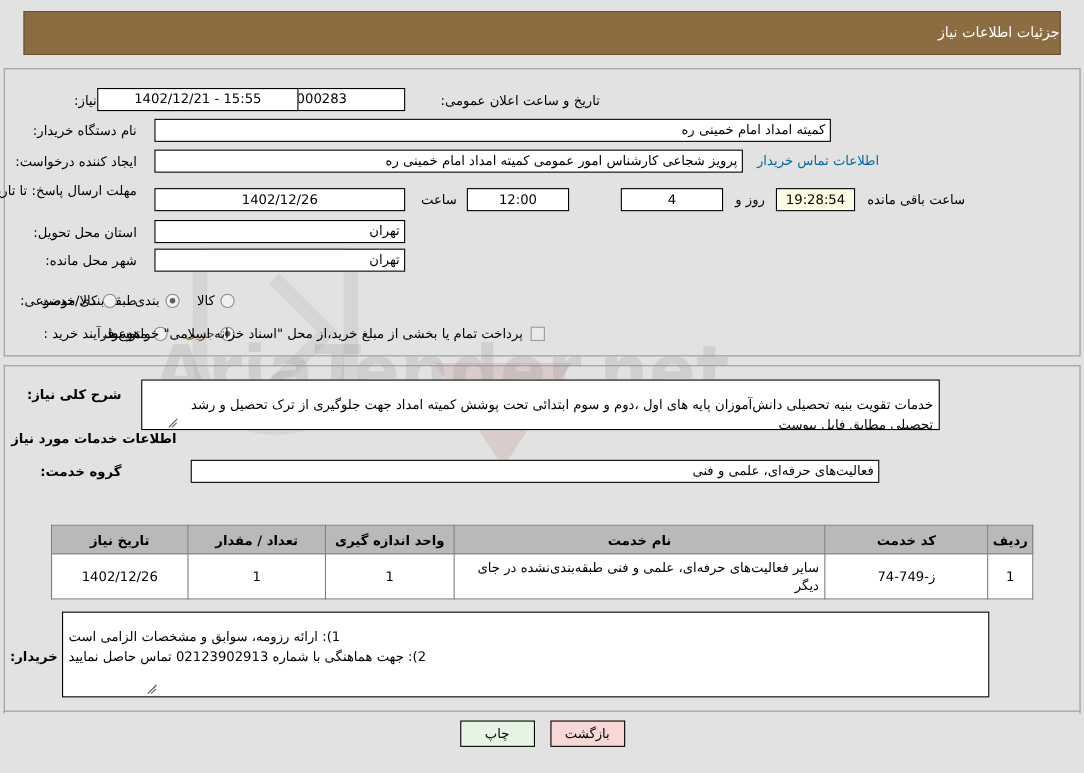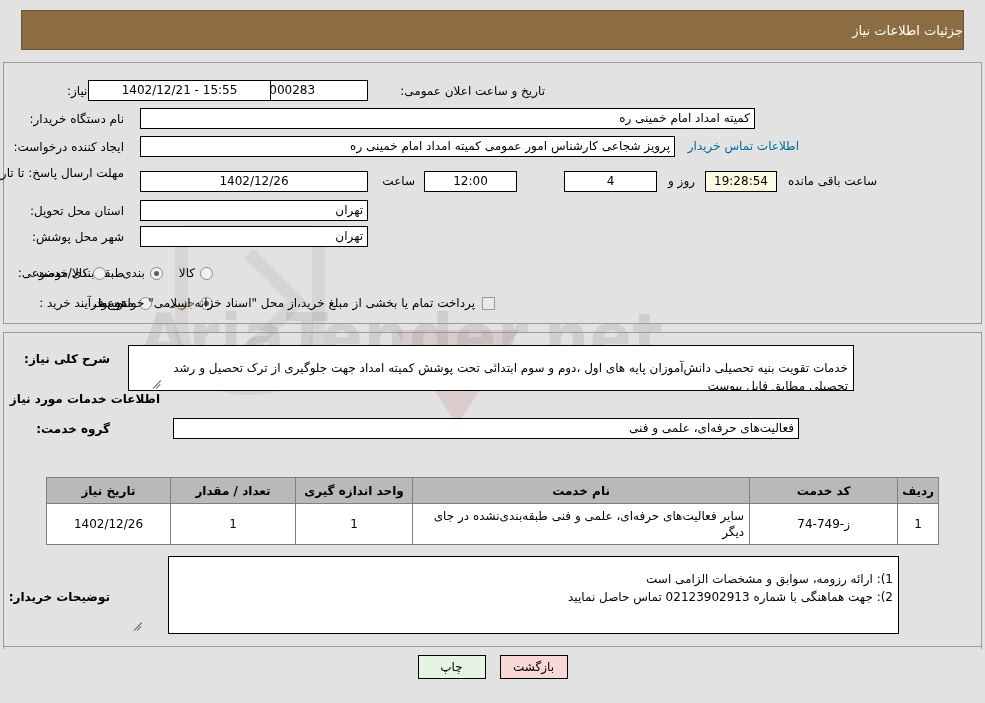--- a/index.html
+++ b/index.html
@@ -313,21 +313,21 @@
   <span class="lbl" style="position:absolute; right:290px; top:174px; z-index:3;">روز و</span>
   <div class="txt countdown" style="position:absolute; right:208px; top:171px; width:72px; z-index:3;">19:28:54</div>
   <span class="lbl" style="position:absolute; right:108px; top:174px; z-index:3;">ساعت باقی مانده</span>
 
   <div class="fieldrow" style="right:861px; top:200px;">
     <span class="lbl">استان محل تحویل:</span>
   </div>
   <div class="txt readonly rtlval" style="position:absolute; right:617px; top:200px; width:228px; z-index:3;">تهران</div>
 
   <div class="fieldrow" style="right:861px; top:226px;">
-    <span class="lbl">شهر محل پوشش:</span>
+    <span class="lbl">شهر محل مانده:</span>
   </div>
   <div class="txt readonly rtlval" style="position:absolute; right:617px; top:226px; width:228px; z-index:3;">تهران</div>
 
   <div class="fieldrow" style="right:861px; top:262px;">
     <span class="lbl">طبقه بندی موضوعی:</span>
   </div>
   <div class="fieldrow" style="right:770px; top:262px;" id="classification-group">
       <span class="radio"></span>
       <span class="radio-label">کالا</span>
       <span class="radio on"></span>
@@ -378,21 +378,21 @@
           <td>ز-749-74</td>
           <td class="name">سایر فعالیت‌های حرفه‌ای، علمی و فنی طبقه‌بندی‌نشده در جای دیگر</td>
           <td>1</td>
           <td>1</td>
           <td>1402/12/26</td>
         </tr>
       </tbody>
   </table>
 
   <div class="sec-head" style="right:875px; top:590px;">توضیحات خریدار:</div>
-  <div class="area" style="right:86px; top:556px; width:731px; height:78px; text-align:right;">1): ارائه رزومه، سوابق و مشخصات الزامی است
+  <div class="area" style="right:86px; top:556px; width:843px; height:78px; text-align:left;">1): ارائه رزومه، سوابق و مشخصات الزامی است
 2): جهت هماهنگی با شماره 02123902913 تماس حاصل نمایید</div>
   <div class="resize-grip" style="right:842px; top:622px;"></div>
 
   <div id="hr-bottom"></div>
 
   <div id="footer">
     <button class="btn btn-back">بازگشت</button>
     <button class="btn btn-print">چاپ</button>
   </div>
 

